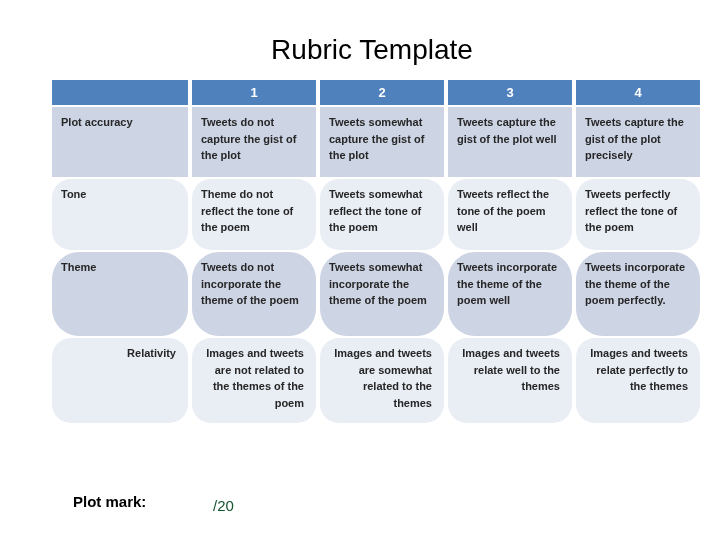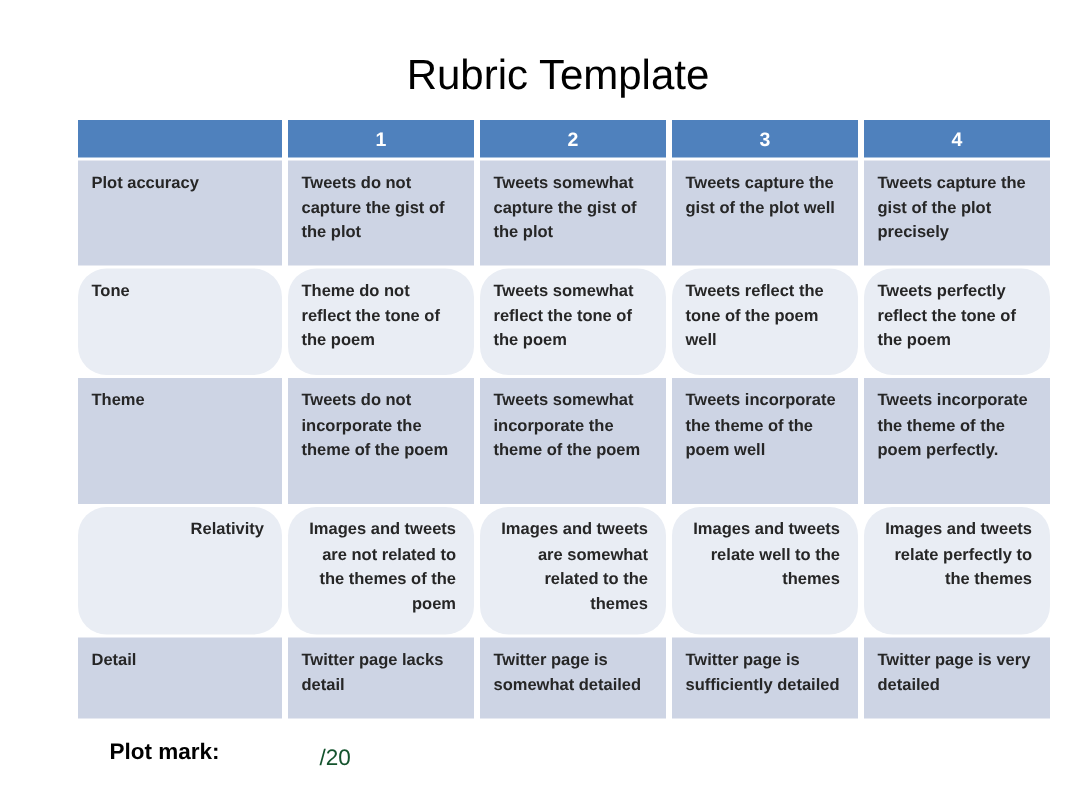--- a/index.html
+++ b/index.html
@@ -53,21 +53,21 @@
     padding:7px 12px 6px 9px;
     font-size:11px;
     font-weight:700;
     line-height:1.5;
     color:var(--cell-text);
   }
   tr.band-dark td{background:var(--band-dark);}
   tr.band-light td{background:var(--band-light);border-radius:19px;}
   tr.r1 td{height:70px;}
   tr.r2 td{height:71px;}
-  tr.r3 td{height:84px;}
+  tr.r3 td{height:84px;border-radius:27px;}
   tr.r4 td{height:85px;text-align:right;}
   tr.r5 td{height:54px;}
   .total-row{
     position:absolute;
     top:481px;
     left:57px;
     font-size:15px;
     color:#000000;
   }
   .total-label{font-weight:700;}
@@ -124,26 +124,19 @@
       <td>Tweets incorporate the theme of the poem well</td>
       <td>Tweets incorporate the theme of the poem perfectly.</td>
     </tr>
     <tr class="r4 band-light">
       <td>Relativity</td>
       <td>Images and tweets are not related to the themes of the poem</td>
       <td>Images and tweets are somewhat related to the themes</td>
       <td>Images and tweets relate well to the themes</td>
       <td>Images and tweets relate perfectly to the themes</td>
     </tr>
-    <tr class="r5 band-dark">
-      <td>Detail</td>
-      <td>Twitter page lacks detail</td>
-      <td>Twitter page is somewhat detailed</td>
-      <td>Twitter page is sufficiently detailed</td>
-      <td>Twitter page is very detailed</td>
-    </tr>
   </tbody>
 </table>
 
 <div class="total-row">
   <span class="total-label">Plot mark:</span>
   <span class="total-value">/20</span>
 </div>
 
 </body></html>

